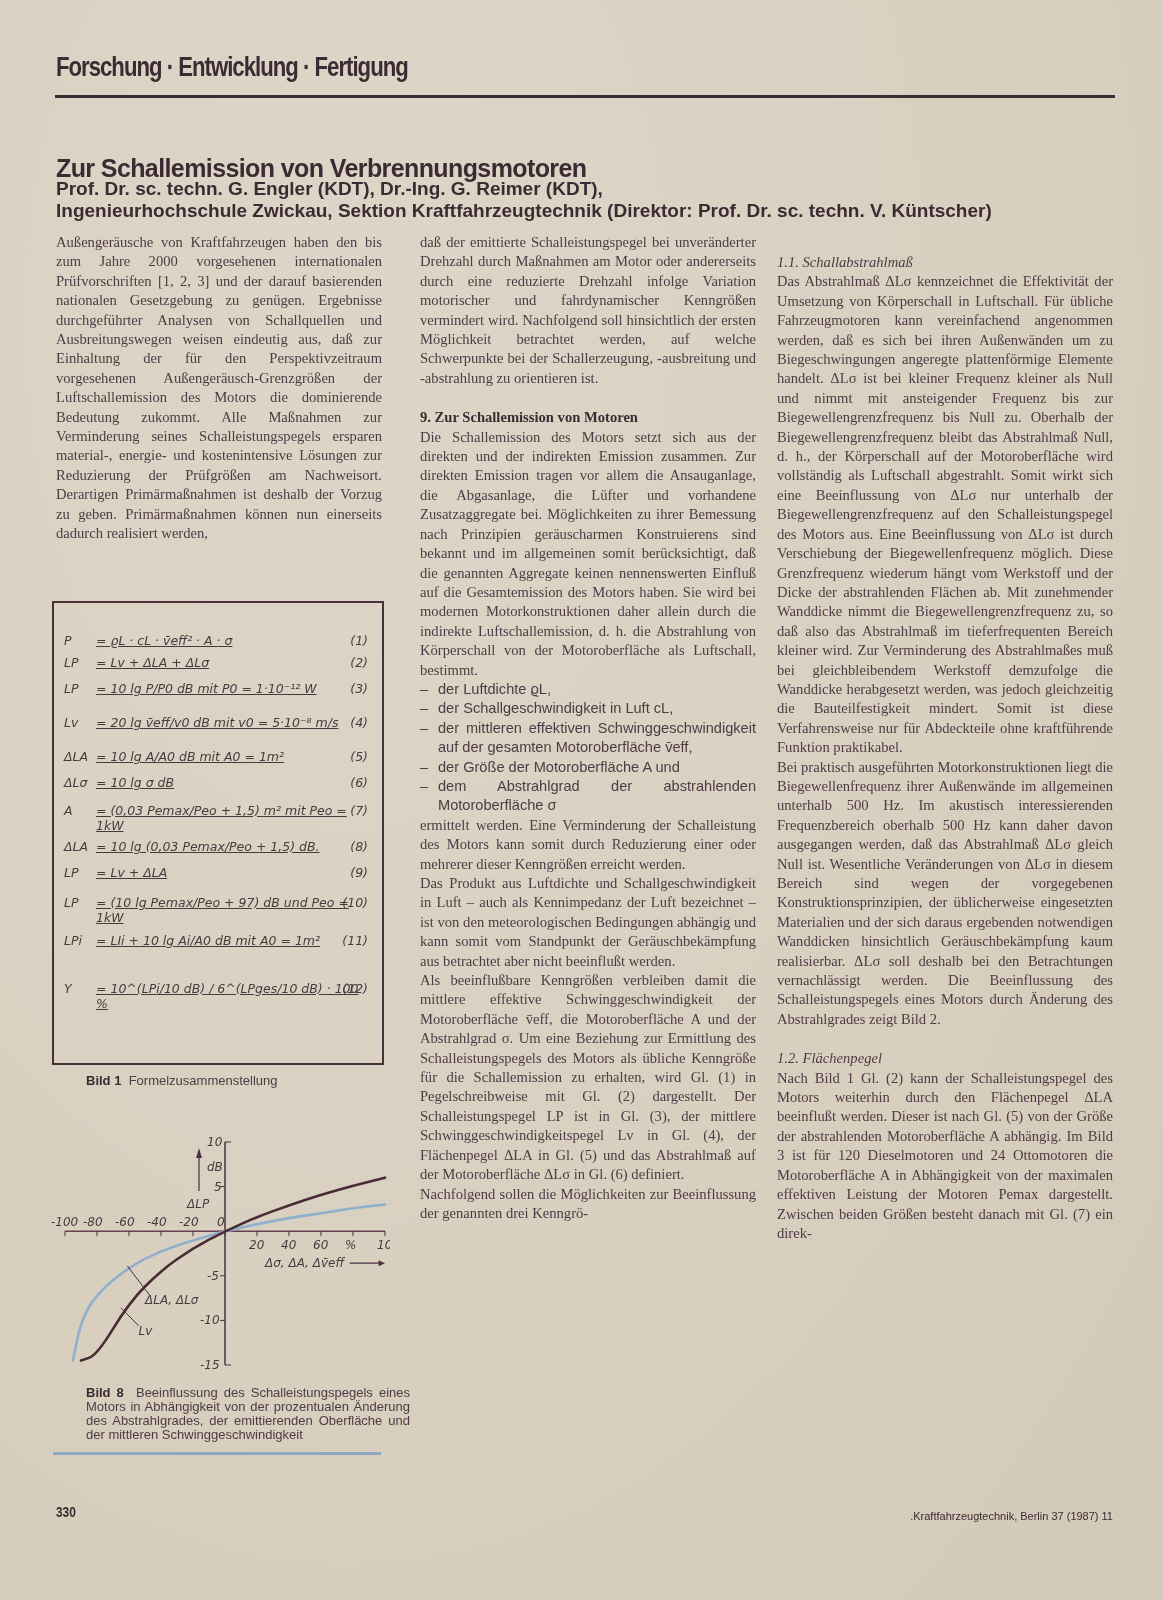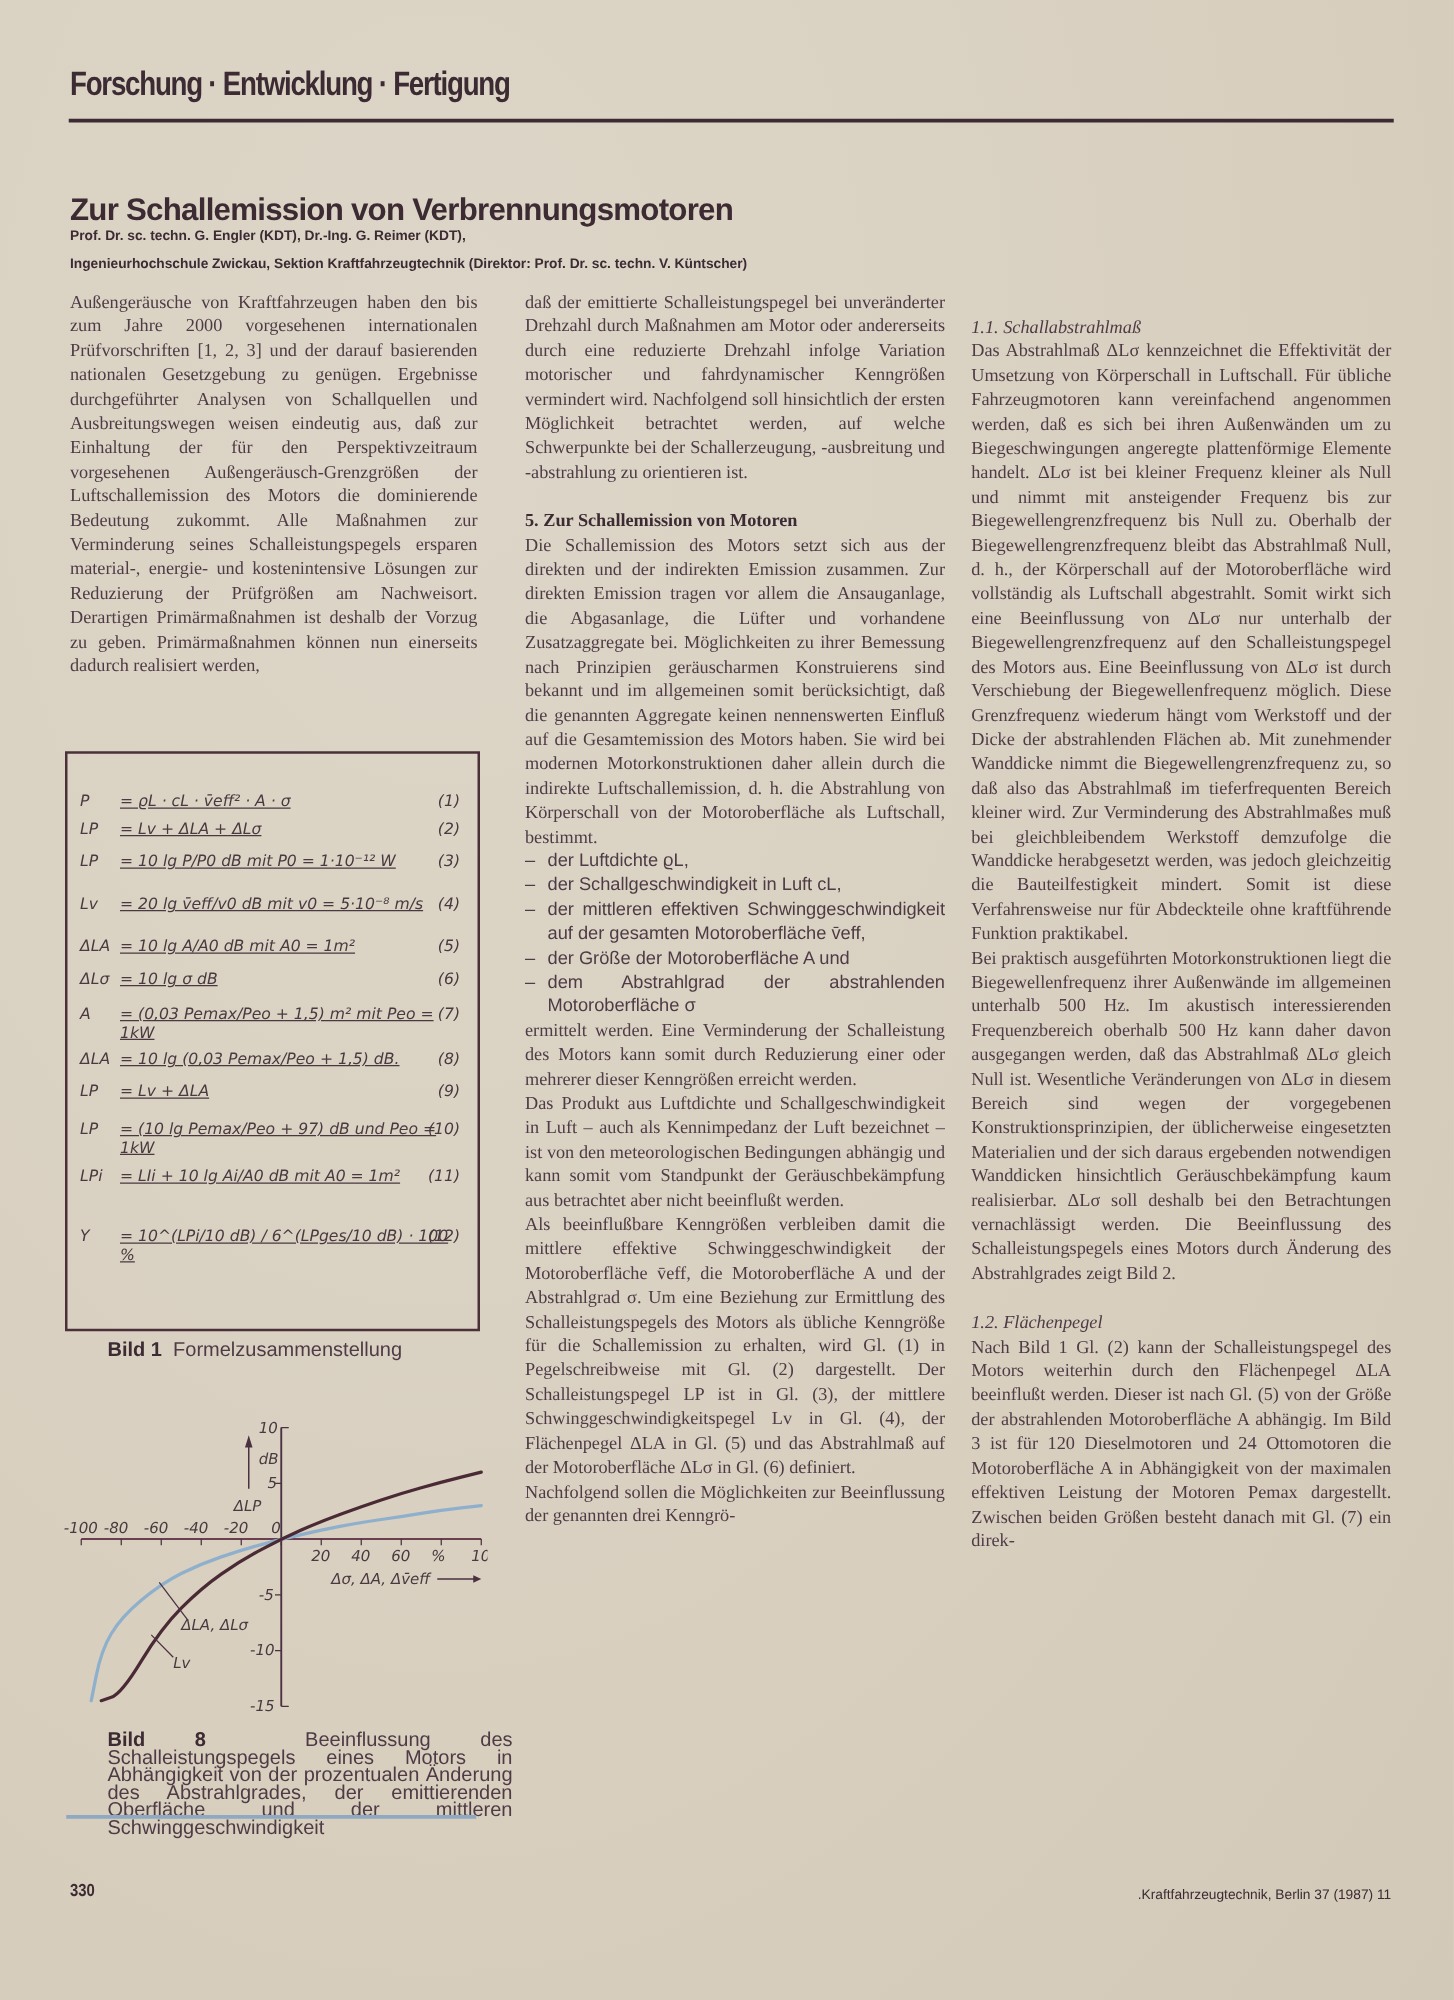--- a/index.html
+++ b/index.html
@@ -16,39 +16,39 @@
     position: absolute; left: 56px; top: 52px;
     font-family: "Liberation Sans", sans-serif; font-weight: bold;
     font-size: 27px; letter-spacing: -1.2px; color: #3c2b33;
     transform: scaleX(0.82); transform-origin: left;
   }
   .rule-top { position: absolute; left: 55px; top: 95px; width: 1060px; height: 3px; background: #3c2b33; }
   .title {
     position: absolute; left: 56px; top: 110px;
     font-weight: bold; font-size: 25px; letter-spacing: -0.6px; color: #3c2b33; margin-top: 44px;
   }
-  .authors { position: absolute; left: 56px; top: 178px; font-size: 11px; font-weight: bold; color: #3c2b33; line-height: 22px; }
+  .authors { position: absolute; left: 56px; top: 178px; font-size: 19px; font-weight: bold; color: #3c2b33; line-height: 22px; }
   .col { position: absolute; font-size: 14.6px; line-height: 19.4px; text-align: justify; color: #4e3b45; }
   .col p { margin: 0; font-family: Liberation Serif, serif; }
   .col1 { left: 56px; top: 233px; width: 326px; }
   .col2 { left: 420px; top: 233px; width: 336px; }
   .col3 { left: 777px; top: 233px; width: 336px; }
   .h1 { font-weight: bold; margin-top: 20px !important; color: #3c2b33; }
   .h2 { font-style: italic; margin-top: 20px !important; }
   .dash { display: flex; }
   .dash .d { width: 18px; flex: none; }
   .formula-box {
     position: absolute; left: 52px; top: 601px; width: 328px; height: 460px;
     border: 2px solid #4a3038;
   }
   .formula { position: absolute; left: 10px; right: 10px; font-family: "DejaVu Sans", sans-serif; font-style: italic; font-size: 12.5px; color: #4a3a40; height: 20px; }
   .formula .lhs { position: absolute; left: 0; }
   .formula .rhs { position: absolute; left: 32px; text-decoration: underline; }
   .formula .num { position: absolute; right: 4px; }
-  .caption { position: absolute; font-size: 16px; color: #4e3b45; line-height: 14px; padding-left: 30px; }
+  .caption { position: absolute; font-size: 13px; color: #4e3b45; line-height: 14px; padding-left: 30px; }
   .caption b { color: #3c2b33; }
   .cap1 { left: 56px; top: 1074px; }
   .cap2 { left: 56px; top: 1386px; width: 324px; text-align: justify; }
   .blue-rule { position: absolute; left: 53px; top: 1452px; width: 328px; height: 3px; background: #8fa9c2; }
   .folio { position: absolute; left: 56px; top: 1504px; font-size: 14px; font-weight: bold; color: #3c2b33; transform: scaleX(0.85); transform-origin: left; }
   .journal { position: absolute; right: 50px; top: 1510px; font-size: 11px; color: #3c2b33; }
   .chart { position: absolute; left: 45px; top: 1130px; width: 345px; height: 250px; }
   .chart text { font-family: "DejaVu Sans", sans-serif; font-style: italic; font-size: 12px; fill: #4a3a40; }
 </style>
 </head>
@@ -184,21 +184,21 @@
     <text x="100" y="174.344">ΔLA, ΔLσ</text>
     <text x="93.60000000000001" y="204.67200000000003">Lv</text>
   </svg>
 <div class="caption cap2">
   <b>Bild 8</b>&nbsp;&nbsp;<span>Beeinflussung des Schalleistungspegels eines Motors in Abhängigkeit von der prozentualen Änderung des Abstrahlgrades, der emittierenden Oberfläche und der mittleren Schwinggeschwindigkeit</span>
 </div>
 <div class="blue-rule"></div>
 
 <div class="col col2">
   <p>daß der emittierte Schalleistungspegel bei unveränderter Drehzahl durch Maßnahmen am Motor oder andererseits durch eine reduzierte Drehzahl infolge Variation motorischer und fahrdynamischer Kenngrößen vermindert wird. Nachfolgend soll hinsichtlich der ersten Möglichkeit betrachtet werden, auf welche Schwerpunkte bei der Schallerzeugung, -ausbreitung und -abstrahlung zu orientieren ist.</p>
-  <p class="h1">5. Zur Schallemission von Motoren</p>
+  <p class="h1">9. Zur Schallemission von Motoren</p>
   <p>Die Schallemission des Motors setzt sich aus der direkten und der indirekten Emission zusammen. Zur direkten Emission tragen vor allem die Ansauganlage, die Abgasanlage, die Lüfter und vorhandene Zusatzaggregate bei. Möglichkeiten zu ihrer Bemessung nach Prinzipien geräuscharmen Konstruierens sind bekannt und im allgemeinen somit berücksichtigt, daß die genannten Aggregate keinen nennenswerten Einfluß auf die Gesamtemission des Motors haben. Sie wird bei modernen Motorkonstruktionen daher allein durch die indirekte Luftschallemission, d. h. die Abstrahlung von Körperschall von der Motoroberfläche als Luftschall, bestimmt.</p>
   <div id="dash-list">
       <div class="dash">
         <span class="d">–</span>
         <span>der Luftdichte ϱL,</span>
       </div>
       <div class="dash">
         <span class="d">–</span>
         <span>der Schallgeschwindigkeit in Luft cL,</span>
       </div>

